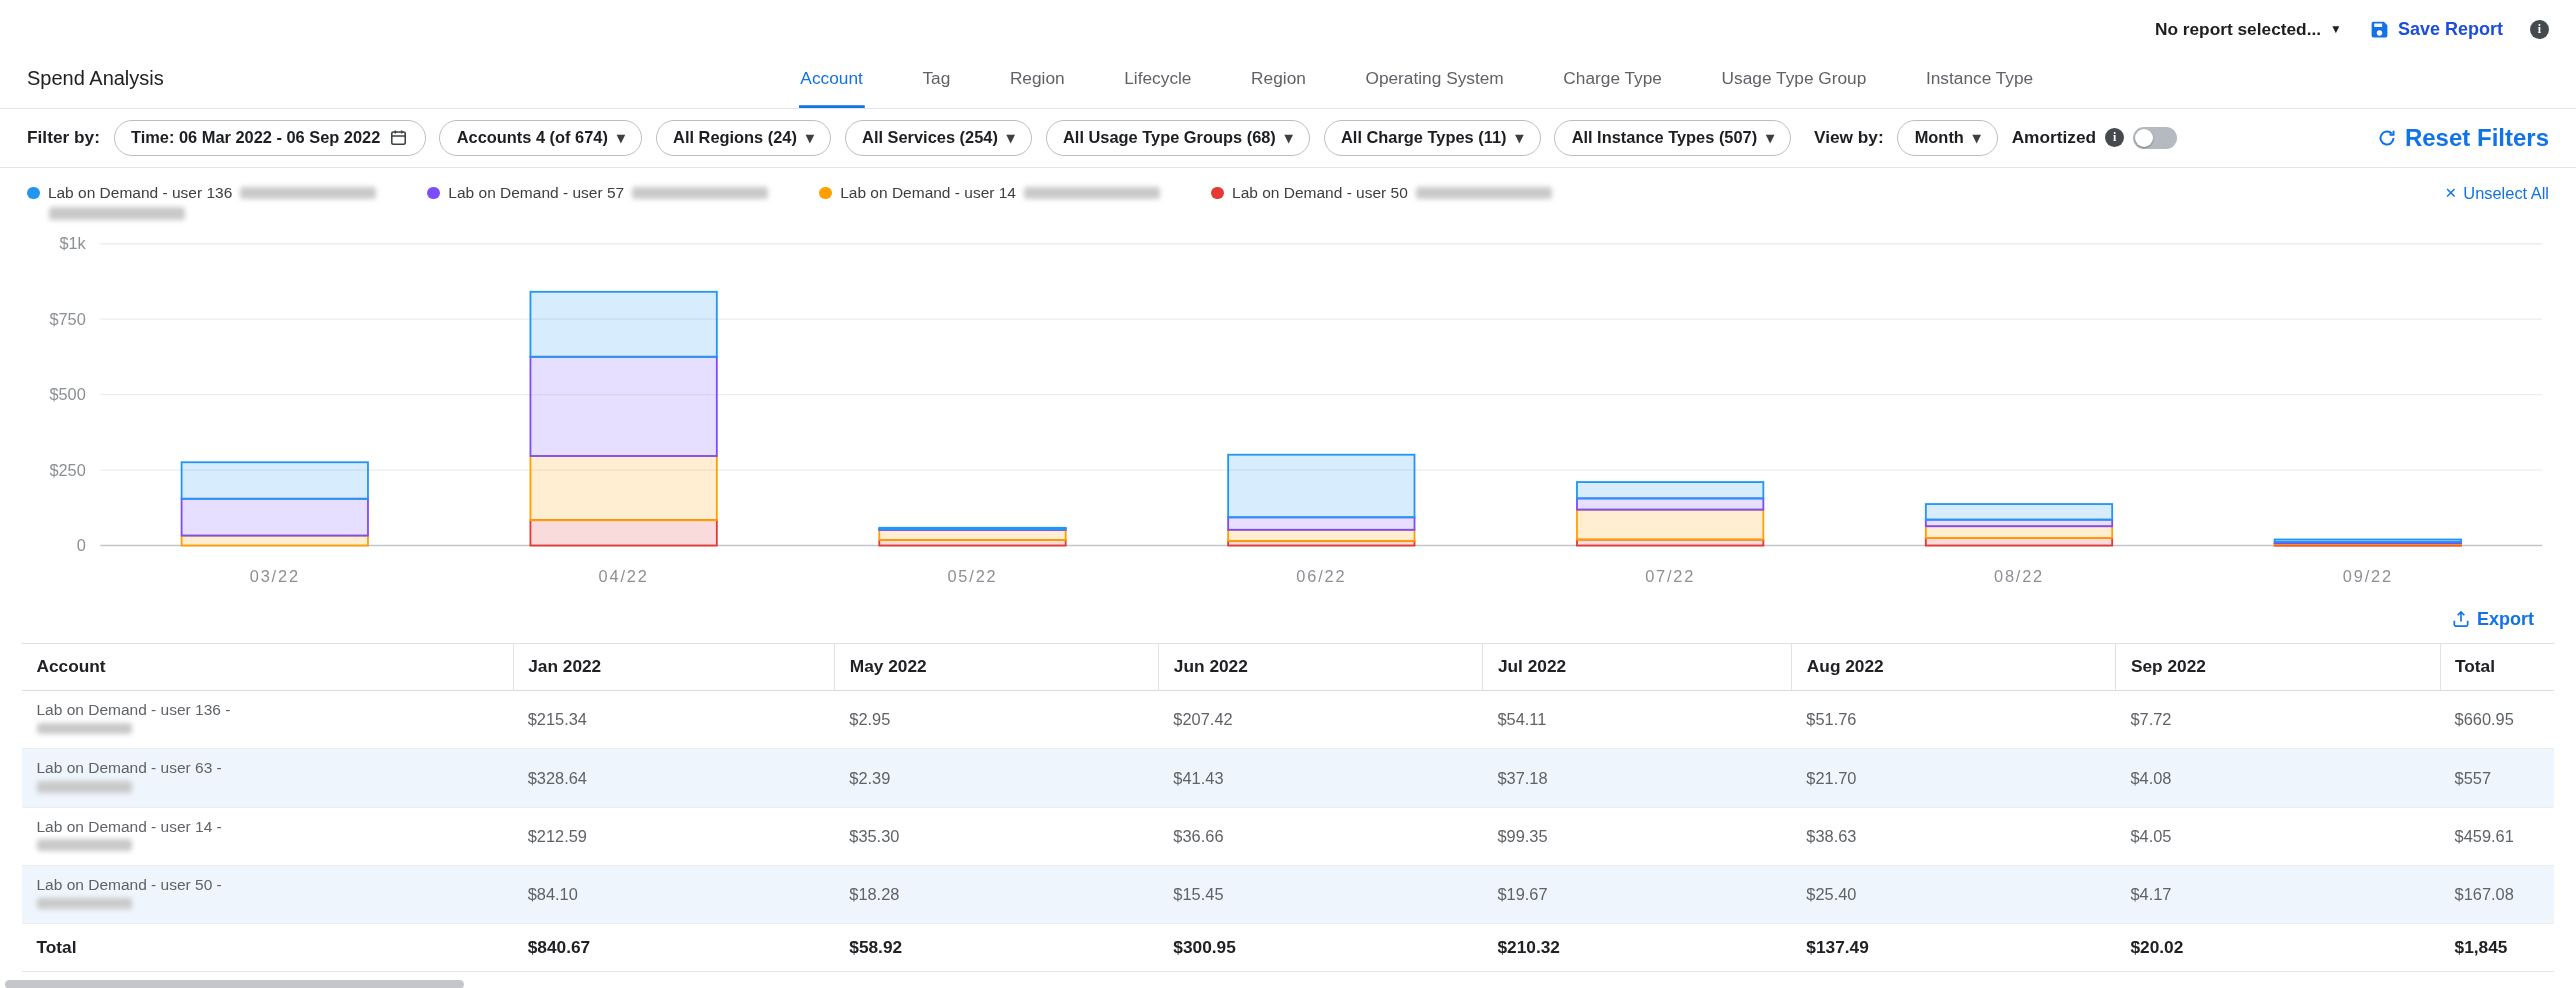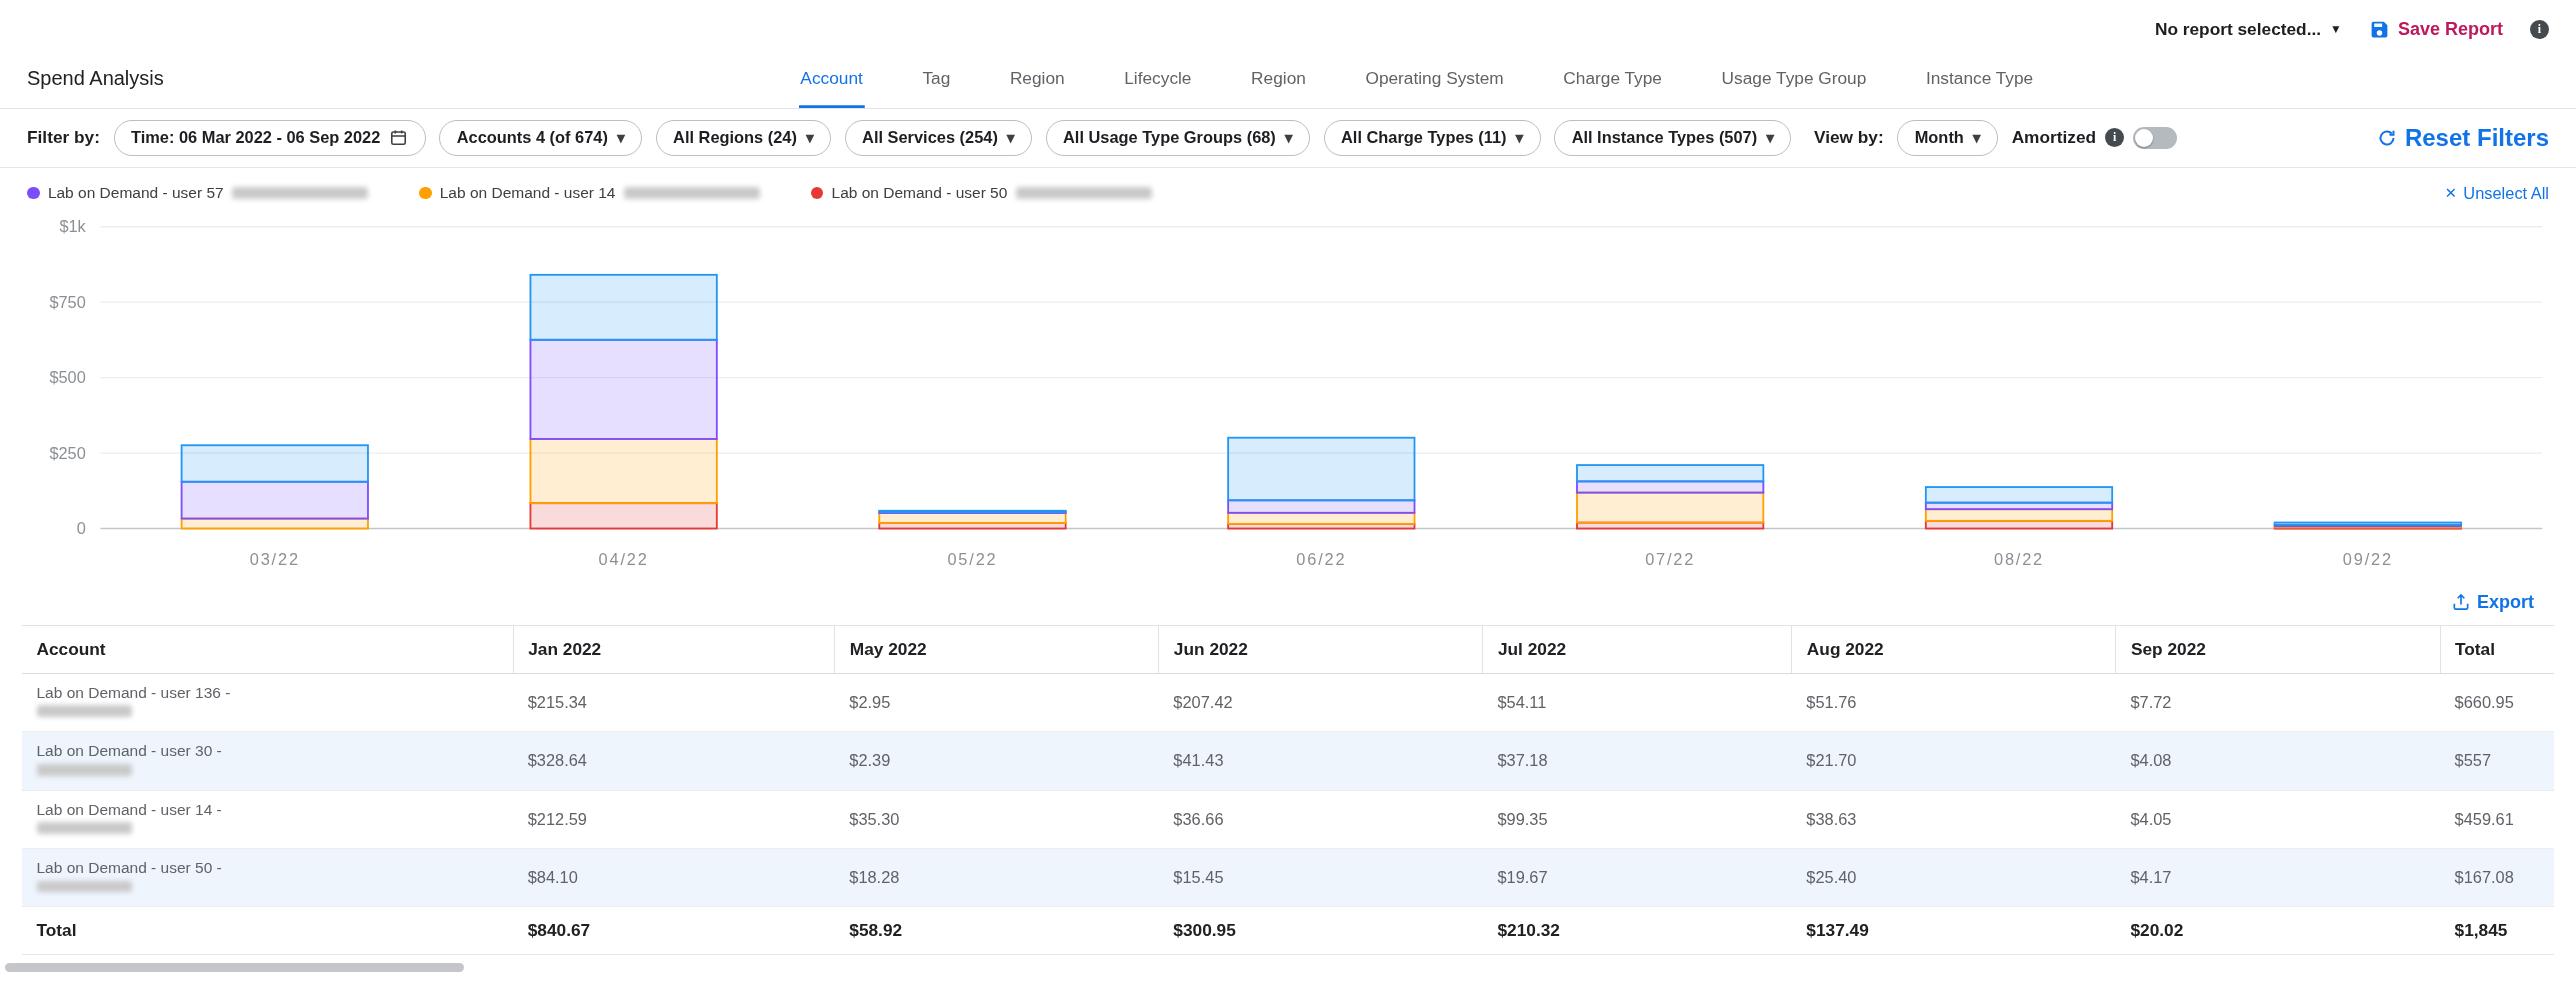--- a/index.html
+++ b/index.html
@@ -10,21 +10,21 @@
     font-family:"Liberation Sans", sans-serif; color:#3c4043;
   }
 
   
   .topbar {
     height:49px; display:flex; align-items:center; justify-content:flex-end;
     gap:27px; padding:9px 27px 0 27px;
   }
   .report-selector { display:flex; align-items:center; gap:9px; font-size:17.3px; font-weight:700; color:#1c1e21; cursor:pointer; }
   .caret { font-size:11.8px; color:#1c1e21; }
-  .save-report { display:flex; align-items:center; gap:8.2px; font-size:18px; font-weight:700; color:#be185d; cursor:pointer; }
+  .save-report { display:flex; align-items:center; gap:8.2px; font-size:18px; font-weight:700; color:#1d4ed8; cursor:pointer; }
   .info-dot {
     width:19px; height:19px; border-radius:50%; background:#454a4f; color:#fff;
     font-size:11.8px; font-weight:700; display:inline-flex; align-items:center; justify-content:center;
     font-family:"Liberation Serif", serif; cursor:pointer;
   }
 
   
   .header-row {
     position:relative; height:60px; display:flex; align-items:center;
     padding:0 27px; border-bottom:0.9px solid #e3e5e8;
@@ -182,20 +182,28 @@
       <svg viewBox="0 0 24 24" width="20" height="20" fill="none" stroke="#1273E6" stroke-width="2.4">
           <path d="M19.8 12a7.8 7.8 0 1 1-2.2-5.4"></path>
           <path d="M19.8 3.4v4.8H15"></path>
         </svg>
     </span>
     <span>Reset Filters</span>
   </div>
 </div>
 
 <div class="legend-row">
+  <div class="legend-item">
+    <div class="legend-line">
+      <span class="dot" style="background:#2196F3;"></span>
+      <span class="legend-label">Lab on Demand - user 136</span>
+      <span class="blur blur-legend"></span>
+    </div>
+    <span class="blur blur-legend legend-second"></span>
+  </div>
   <div class="legend-item">
     <div class="legend-line">
       <span class="dot" style="background:#7C4DFF;"></span>
       <span class="legend-label">Lab on Demand - user 57</span>
       <span class="blur blur-legend"></span>
     </div>
   </div>
   <div class="legend-item">
     <div class="legend-line">
       <span class="dot" style="background:#FFA000;"></span>
@@ -310,21 +318,21 @@
         <td>$215.34</td>
         <td>$2.95</td>
         <td>$207.42</td>
         <td>$54.11</td>
         <td>$51.76</td>
         <td>$7.72</td>
         <td>$660.95</td>
       </tr>
       <tr>
         <td>
-          <div class="acct-name">Lab on Demand - user 30 -</div>
+          <div class="acct-name">Lab on Demand - user 63 -</div>
           <div class="blur blur-cell"></div>
         </td>
         <td>$328.64</td>
         <td>$2.39</td>
         <td>$41.43</td>
         <td>$37.18</td>
         <td>$21.70</td>
         <td>$4.08</td>
         <td>$557</td>
       </tr>

